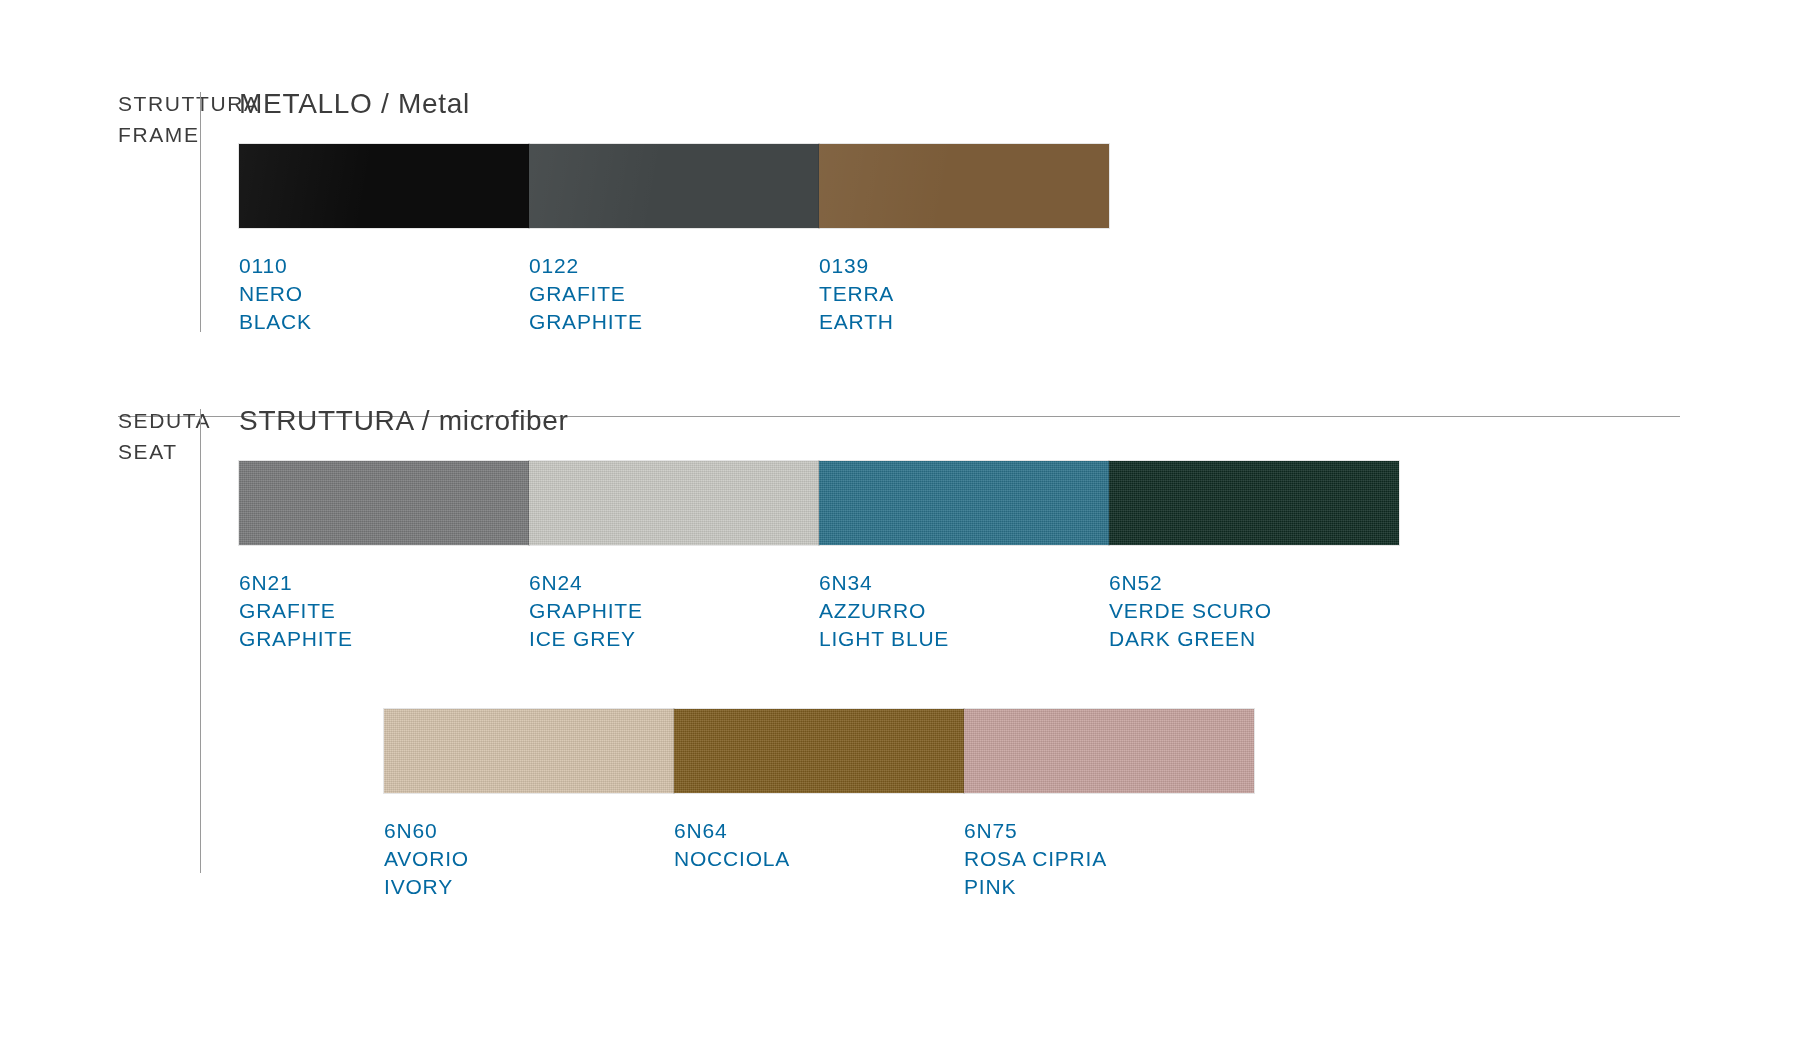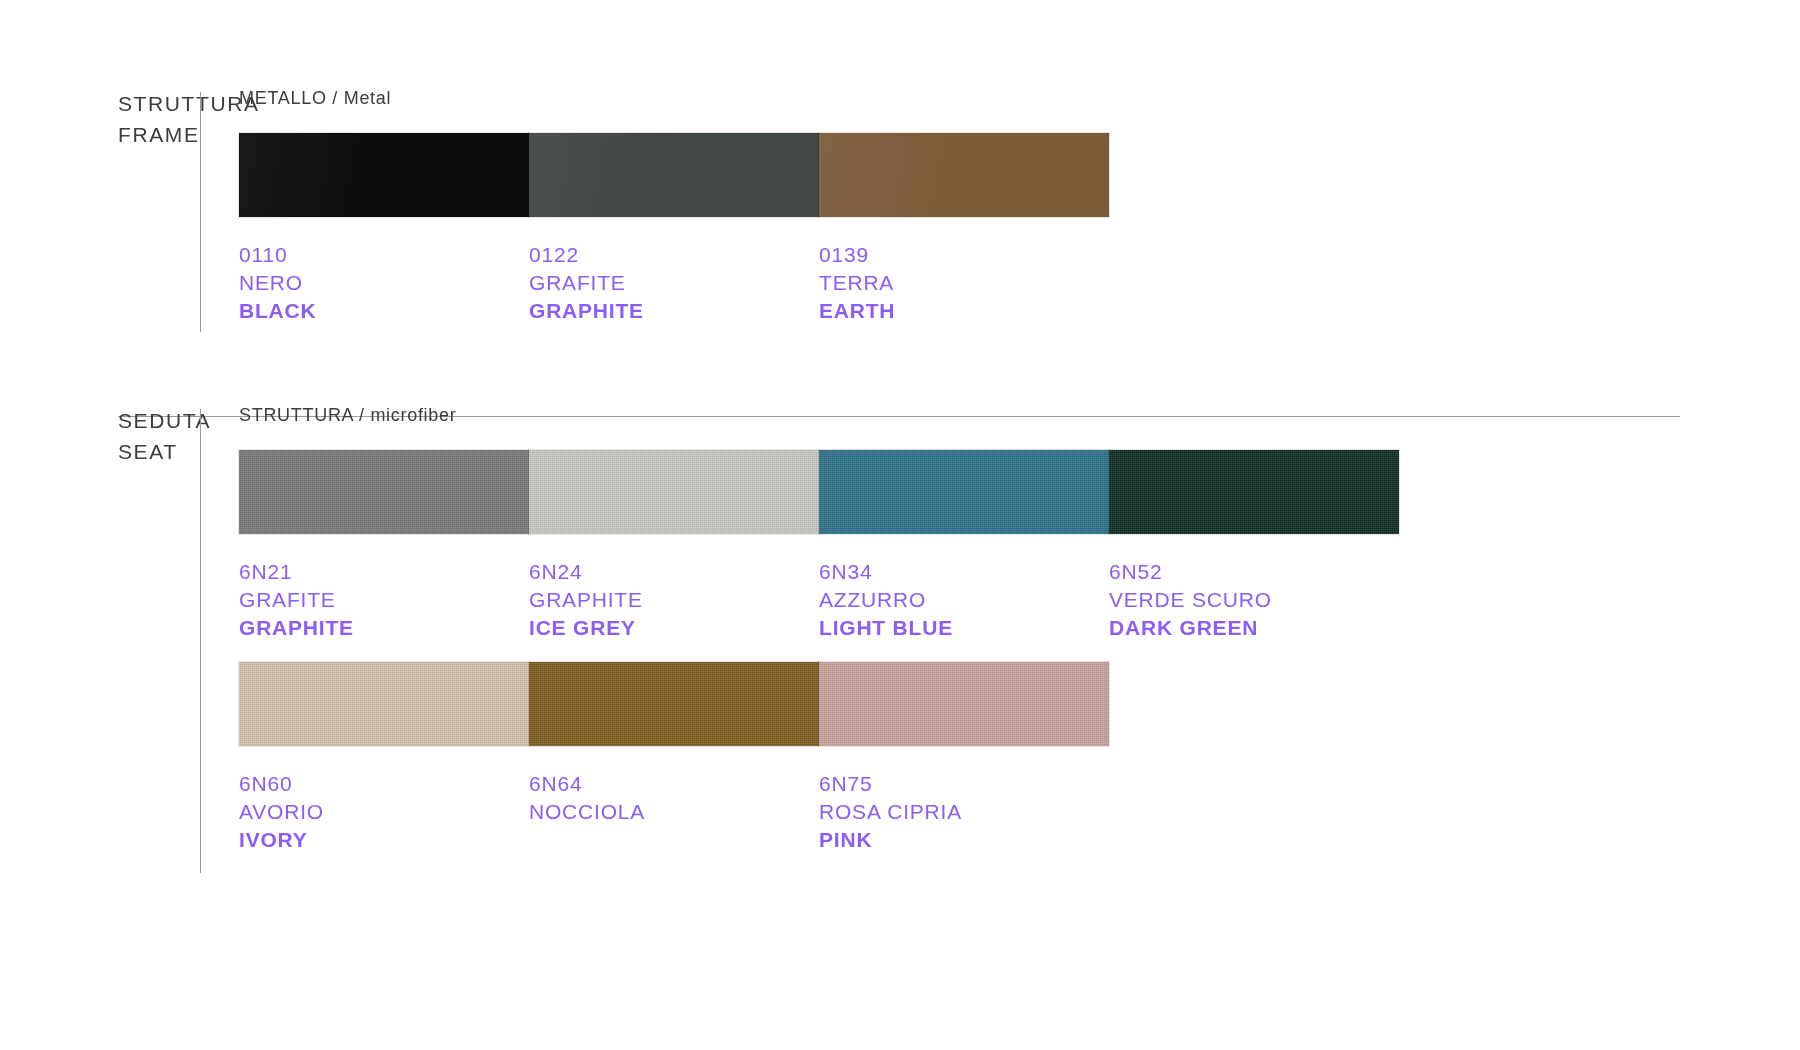--- a/index.html
+++ b/index.html
@@ -50,33 +50,33 @@
     flex: 0 0 auto;
   }
   #section-frame .section-rule { height: 240px; margin-top: 4px; }
   #section-seat  .section-rule { height: 464px; margin-top: 4px; }
 
   .section-body {
     padding-left: 38px;
   }
 
   .material-title {
-    font-size: 18px;
+    font-size: 28px;
     letter-spacing: 0.7px;
     color: #3c3c3c;
     margin-bottom: 24px;
     white-space: nowrap;
   }
 
   
   .swatch-row {
     display: flex;
     align-items: flex-start;
   }
-  .swatch-row + .swatch-row { margin-top: 20px; }
+  .swatch-row + .swatch-row { margin-top: 56px; justify-content: center; }
 
   .swatch-cell {
     width: 290px;
     flex: 0 0 290px;
   }
 
   .swatch-chip {
     width: 290px;
     height: 84px;
     position: relative;
@@ -96,26 +96,26 @@
     position: absolute;
     inset: 0;
     background: linear-gradient(100deg, rgba(255,255,255,0.05), rgba(255,255,255,0) 45%);
   }
 
   .swatch-caption {
     margin-top: 24px;
     font-size: 21px;
     line-height: 28px;
     letter-spacing: 0.8px;
-    color: #8b5cf6;
+    color: #0369a1;
     white-space: nowrap;
   }
   .swatch-caption .code { display: block; }
   .swatch-caption .name-it { display: block; }
-  .swatch-caption .name-en { display: block; font-weight: bold; }
+  .swatch-caption .name-en { display: block; }
 
   
   #section-divider {
     position: absolute;
     left: 118px;
     top: 416px;
     width: 1562px;
     height: 1px;
     background: #9a9a9a;
   }

